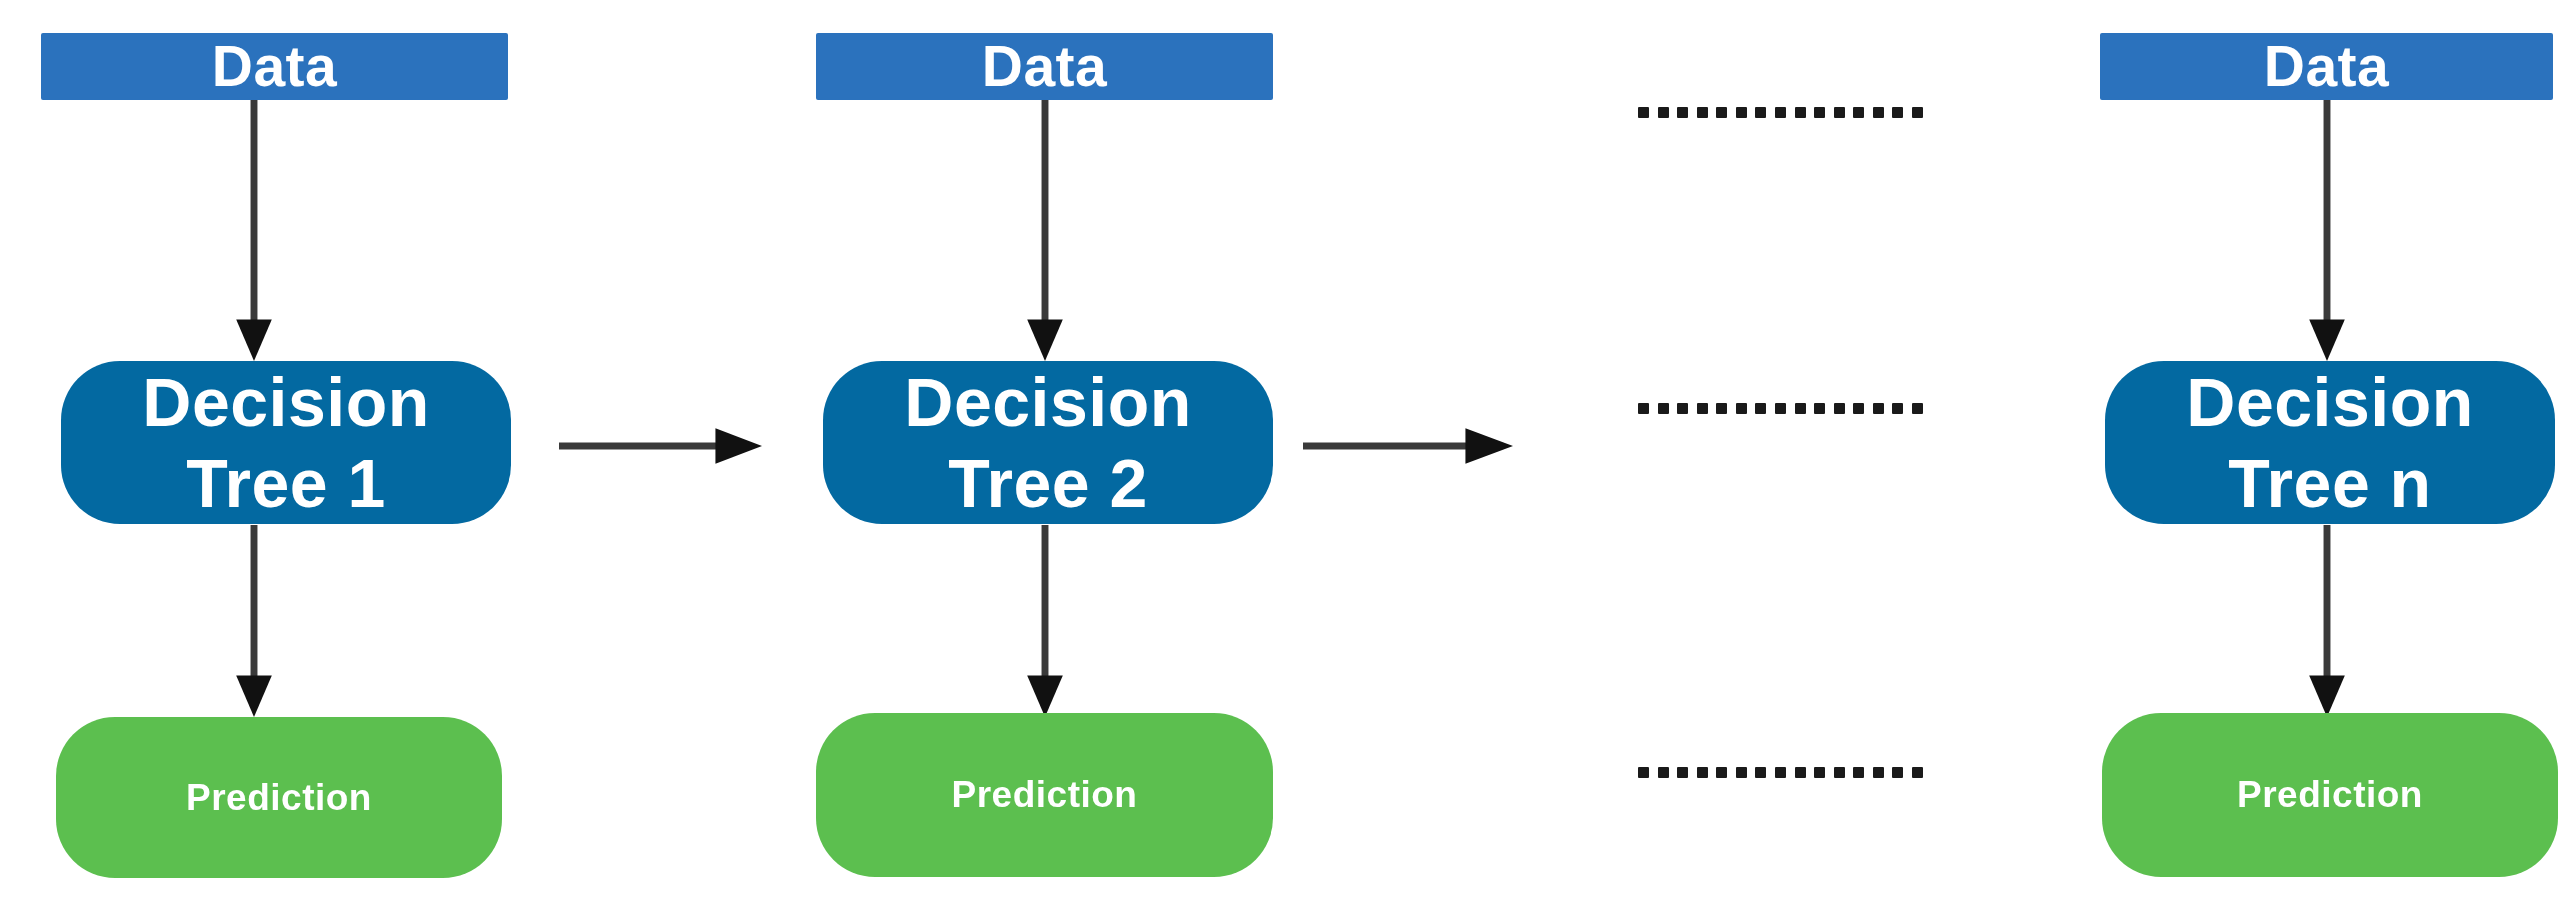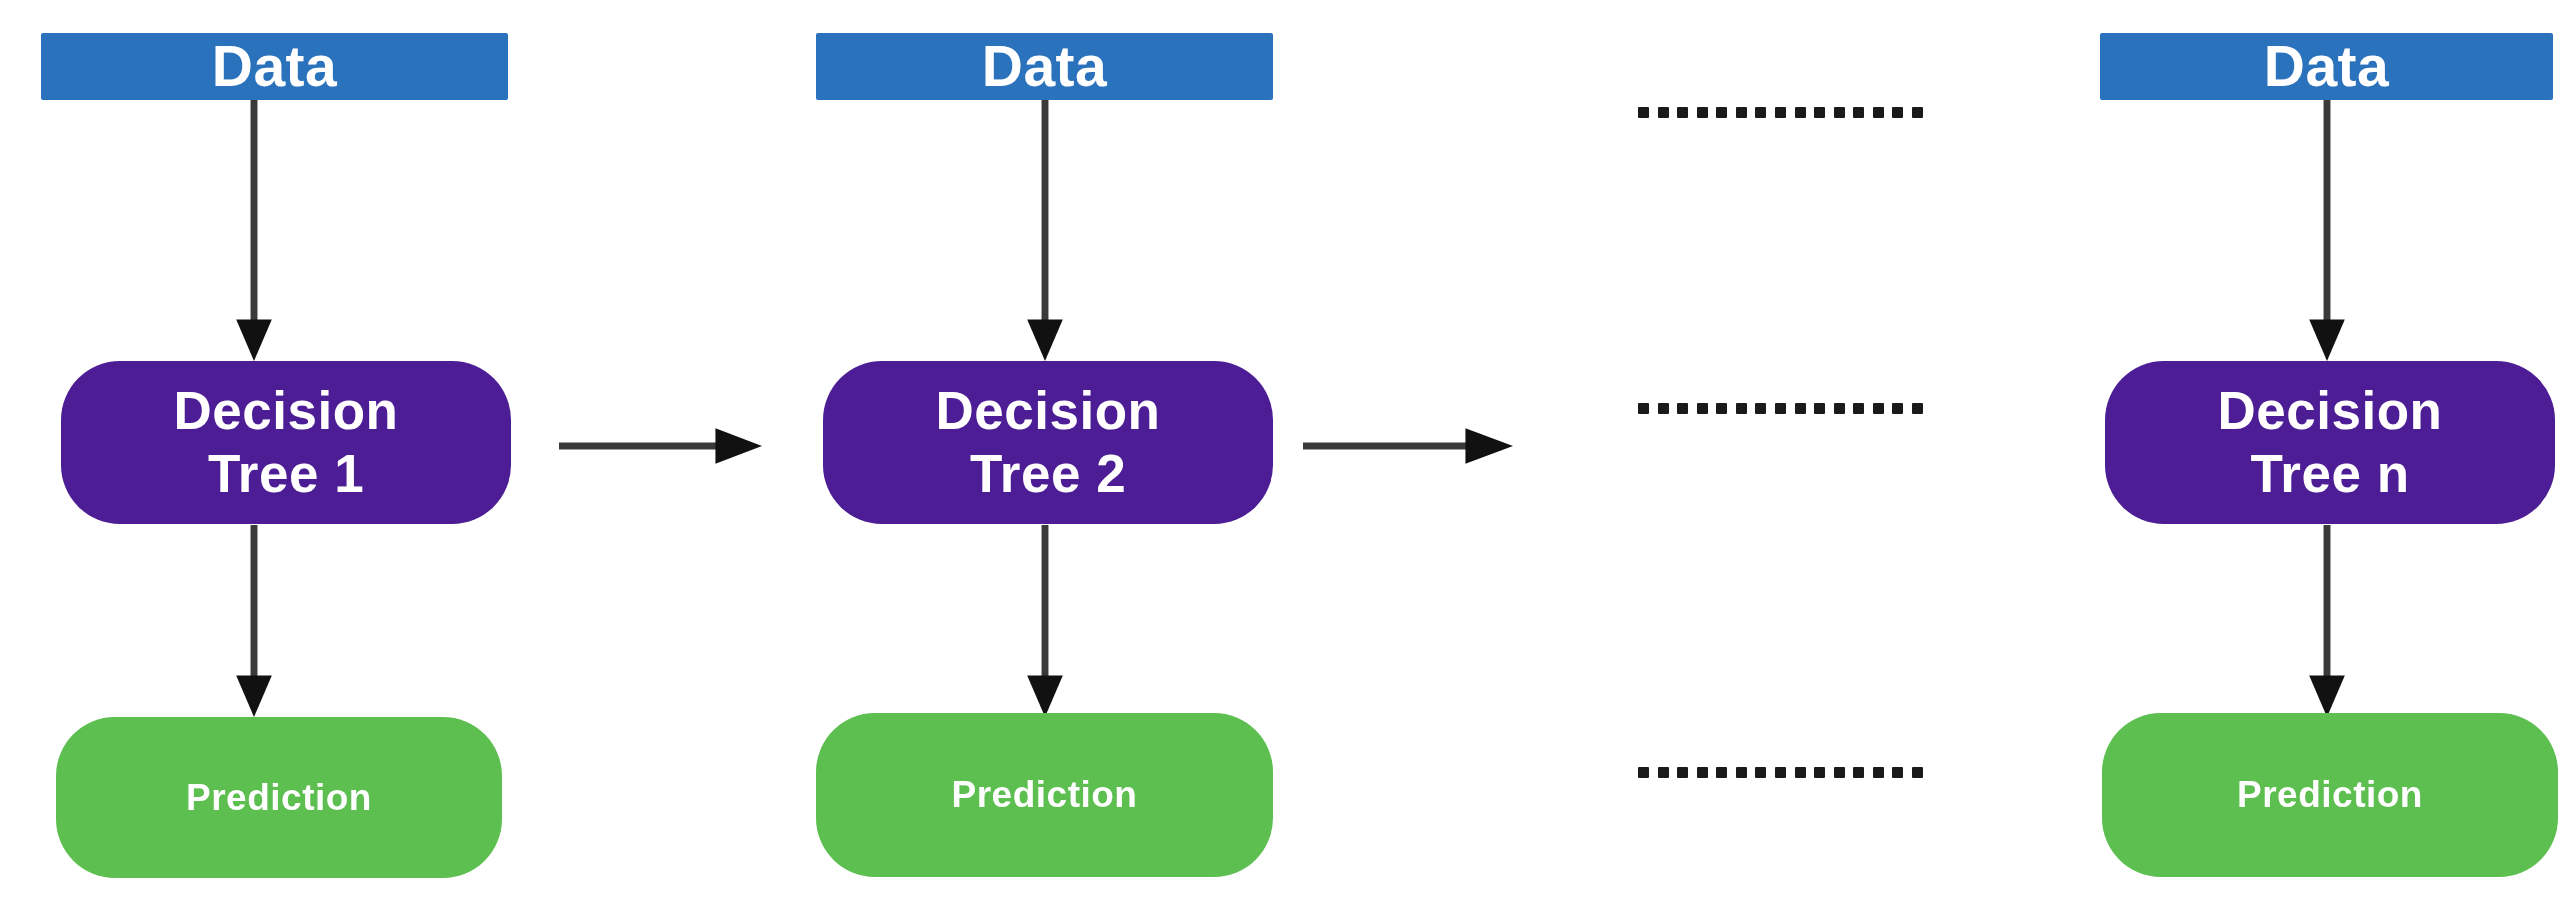--- a/index.html
+++ b/index.html
@@ -34,23 +34,23 @@
   }
 
   .node-data {
     background: #2B72BD;
     border-radius: 2px;
     font-size: 57px;
     letter-spacing: 0.5px;
   }
 
   .node-tree {
-    background: #4c1d95;
+    background: #0369a1;
     border-radius: 59px;
-    font-size: 53px;
+    font-size: 68px;
     letter-spacing: 0.5px;
   }
 
   .node-pred {
     background: #5CBF4F;
     border-radius: 59px;
     font-size: 37px;
     letter-spacing: 0.5px;
   }
 

